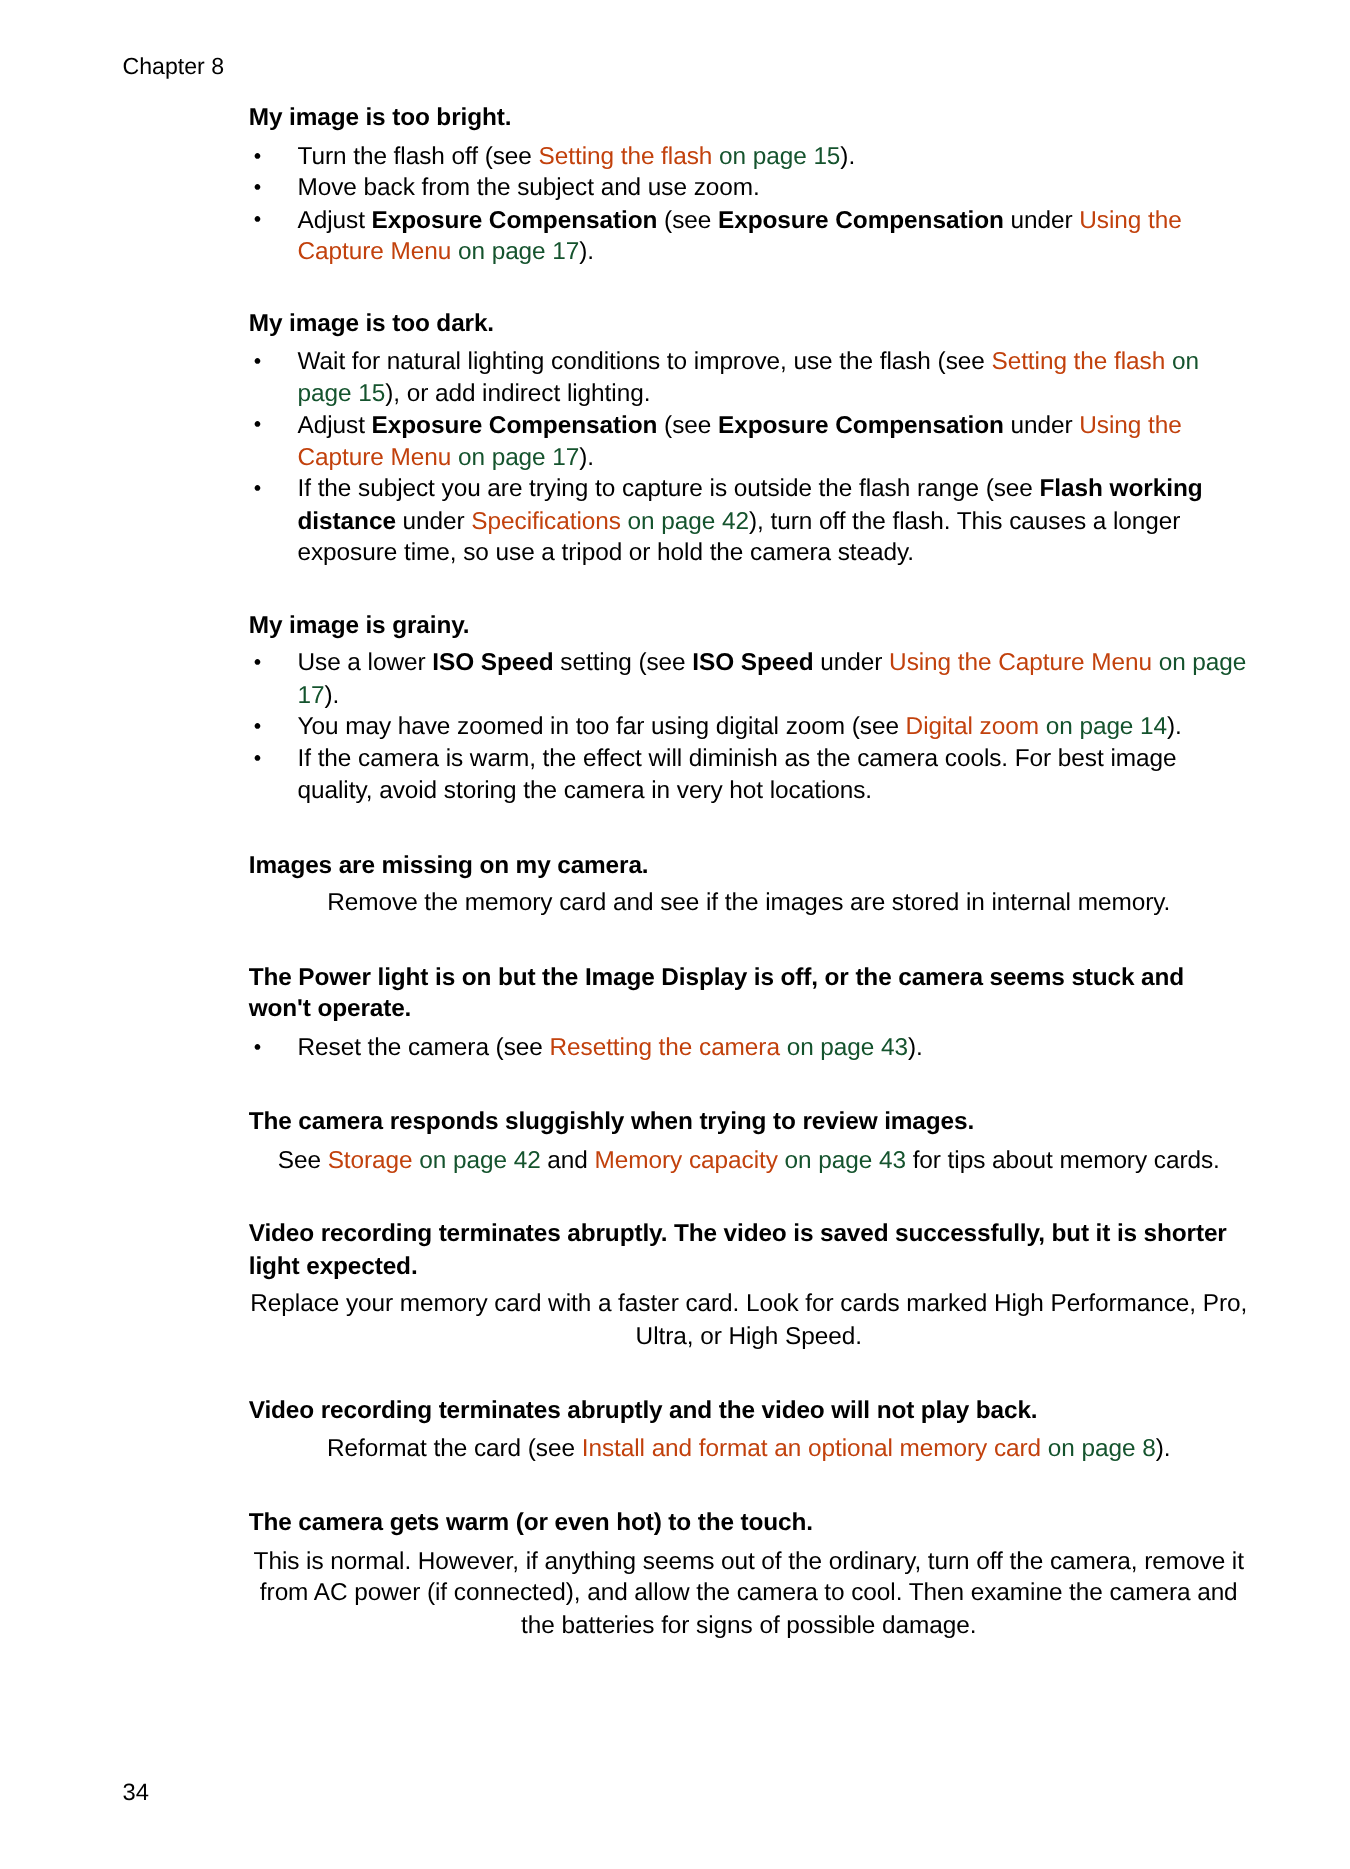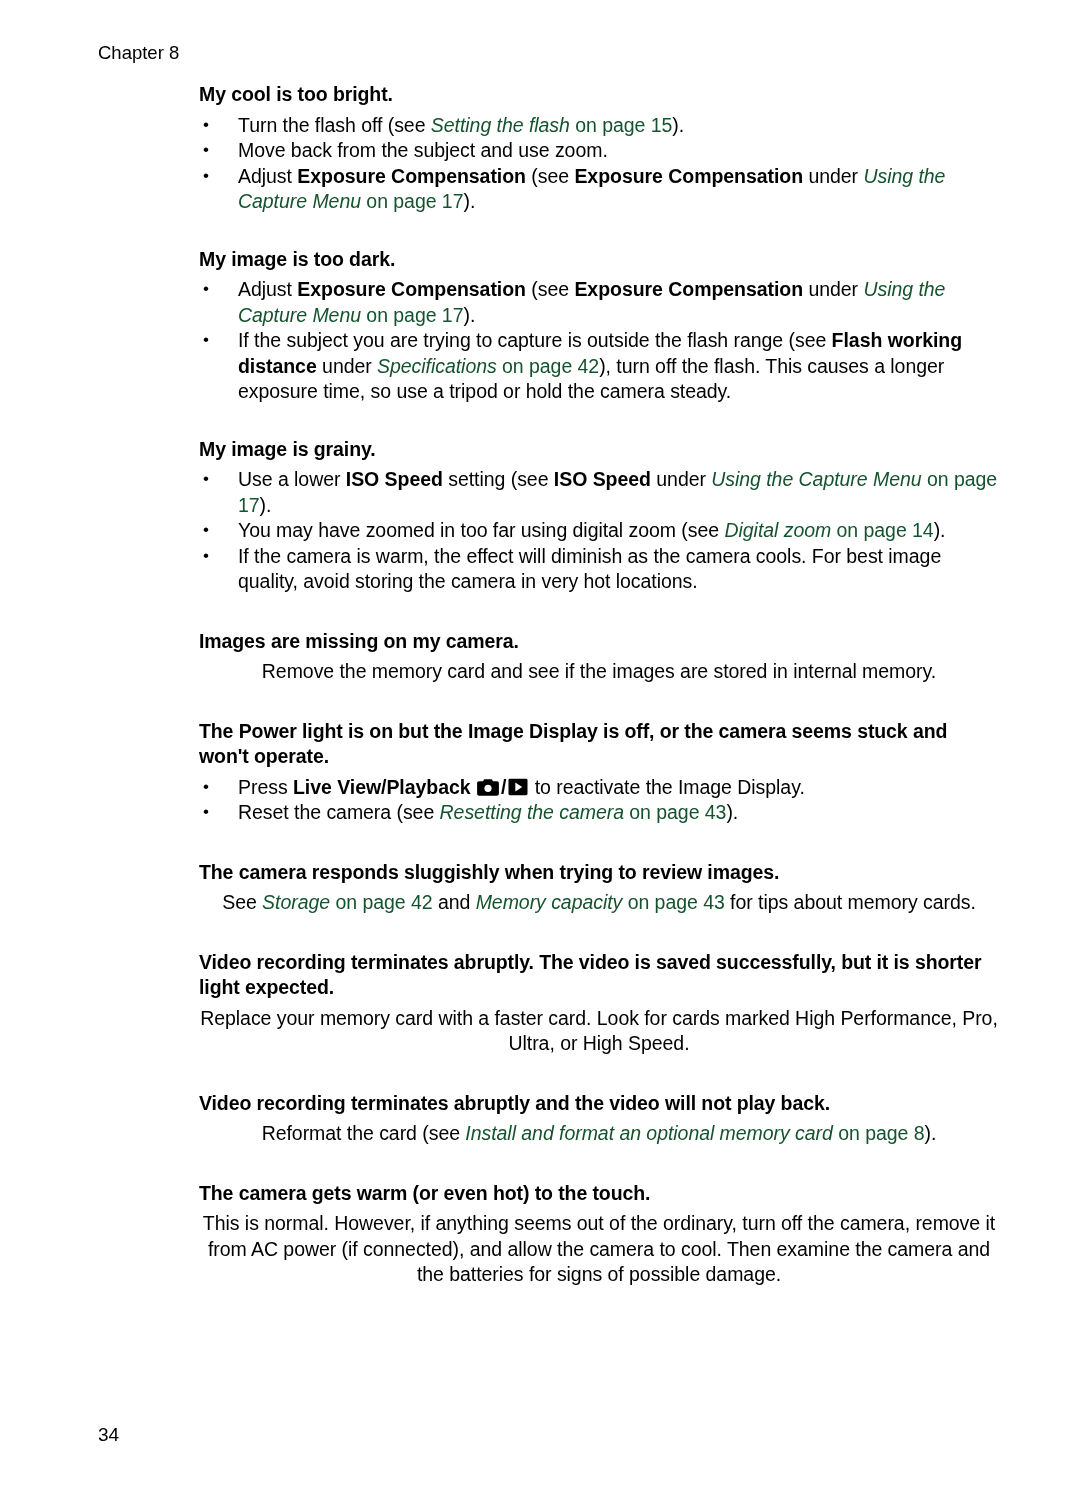--- a/index.html
+++ b/index.html
@@ -74,22 +74,21 @@
     position: absolute;
     left: 4px;
     top: -1px;
     font-size: 17px;
     line-height: 25.5px;
   }
   .lnk {
     color: #14532d;
   }
   .lnk-i {
-    color: #14532d;
-    font-style: italic;
+    color: #c2410c;
   }
   b.bd { font-weight: bold; }
   .icon-inline {
     display: inline-block;
     vertical-align: -2px;
     margin: 0 1px;
   }
   .icon-inline svg { display: block; }
   .slash {
     font-weight: bold;
@@ -107,52 +106,46 @@
 </style>
 </head>
 <body>
 
 <div class="page">
 
   <div class="chapter-label">Chapter 8</div>
 
   <div class="content">
 
-    <h2 class="sec-head">My cool is too bright.</h2>
+    <h2 class="sec-head">My image is too bright.</h2>
     <ul class="bullets">
       <li><span>Turn the flash off (see </span><span class="lnk-i">Setting the flash</span><span class="lnk"> on page 15</span><span>).</span></li>
       <li><span>Move back from the subject and use zoom.</span></li>
       <li><span>Adjust </span><b class="bd">Exposure Compensation</b><span> (see </span><b class="bd">Exposure Compensation</b><span> under </span><span class="lnk-i">Using the Capture Menu</span><span class="lnk"> on page 17</span><span>).</span></li>
     </ul>
 
     <h2 class="sec-head gap-before">My image is too dark.</h2>
     <ul class="bullets">
+      <li><span>Wait for natural lighting conditions to improve, use the flash (see </span><span class="lnk-i">Setting the flash</span><span class="lnk"> on page 15</span><span>), or add indirect lighting.</span></li>
       <li><span>Adjust </span><b class="bd">Exposure Compensation</b><span> (see </span><b class="bd">Exposure Compensation</b><span> under </span><span class="lnk-i">Using the Capture Menu</span><span class="lnk"> on page 17</span><span>).</span></li>
       <li><span>If the subject you are trying to capture is outside the flash range (see </span><b class="bd">Flash working distance</b><span> under </span><span class="lnk-i">Specifications</span><span class="lnk"> on page 42</span><span>), turn off the flash. This causes a longer exposure time, so use a tripod or hold the camera steady.</span></li>
     </ul>
 
     <h2 class="sec-head gap-before">My image is grainy.</h2>
     <ul class="bullets">
       <li><span>Use a lower </span><b class="bd">ISO Speed</b><span> setting (see </span><b class="bd">ISO Speed</b><span> under </span><span class="lnk-i">Using the Capture Menu</span><span class="lnk"> on page 17</span><span>).</span></li>
       <li><span>You may have zoomed in too far using digital zoom (see </span><span class="lnk-i">Digital zoom</span><span class="lnk"> on page 14</span><span>).</span></li>
       <li><span>If the camera is warm, the effect will diminish as the camera cools. For best image quality, avoid storing the camera in very hot locations.</span></li>
     </ul>
 
     <h2 class="sec-head gap-before-lg">Images are missing on my camera.</h2>
     <p class="body-text">Remove the memory card and see if the images are stored in internal memory.</p>
 
     <h2 class="sec-head gap-before-lg">The Power light is on but the Image Display is off, or the camera seems stuck and won't operate.</h2>
     <ul class="bullets">
-      <li><span>Press </span><b class="bd">Live View/Playback</b><span>&nbsp;</span><span class="icon-inline"><svg width="22" height="18" viewBox="0 0 22 18">
-              <path fill="#000" d="M7.2 1.2h7.6l1.2 2.1H20c1.1 0 1.9.8 1.9 1.9v10.6c0 1.1-.8 1.9-1.9 1.9H2c-1.1 0-1.9-.8-1.9-1.9V5.2c0-1.1.8-1.9 1.9-1.9h4z"></path>
-              <circle cx="11" cy="10.3" r="3.6" fill="#fff"></circle>
-            </svg></span><span class="slash">/</span><span class="icon-inline"><svg width="20" height="18" viewBox="0 0 20 18">
-              <rect x="0.5" y="0.8" width="19" height="16.4" rx="1.4" fill="#000"></rect>
-              <path d="M7.3 4.6 L14.2 9 L7.3 13.4 Z" fill="#fff"></path>
-            </svg></span><span> to reactivate the Image Display.</span></li>
       <li><span>Reset the camera (see </span><span class="lnk-i">Resetting the camera</span><span class="lnk"> on page 43</span><span>).</span></li>
     </ul>
 
     <h2 class="sec-head gap-before-lg">The camera responds sluggishly when trying to review images.</h2>
     <p class="body-text"><span>See </span><span class="lnk-i">Storage</span><span class="lnk"> on page 42</span><span> and </span><span class="lnk-i">Memory capacity</span><span class="lnk"> on page 43</span><span> for tips about memory cards.</span></p>
 
     <h2 class="sec-head gap-before-lg">Video recording terminates abruptly. The video is saved successfully, but it is shorter light expected.</h2>
     <p class="body-text">Replace your memory card with a faster card. Look for cards marked High Performance, Pro, Ultra, or High Speed.</p>
 
     <h2 class="sec-head gap-before-lg">Video recording terminates abruptly and the video will not play back.</h2>

